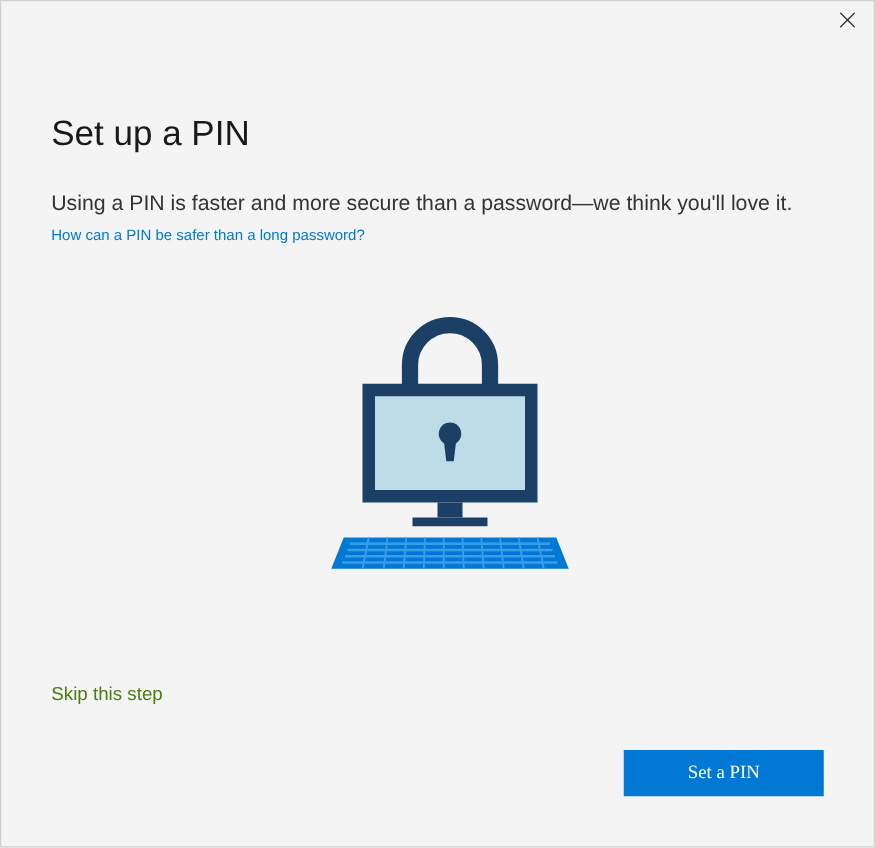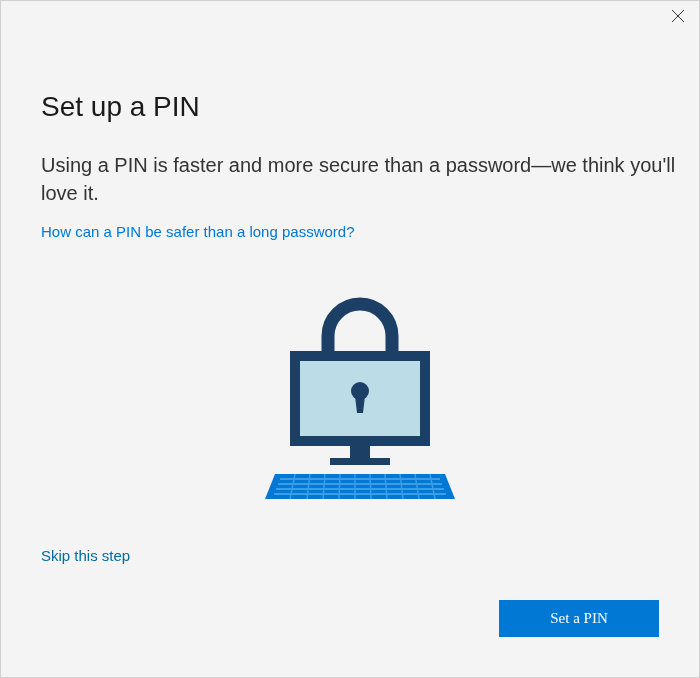--- a/index.html
+++ b/index.html
@@ -33,42 +33,42 @@
     .content {
       padding: 60px 20px 0 40px;
     }
     .heading {
       font-size: 28px;
       font-weight: 400;
       color: #1a1a1a;
       margin-bottom: 28px;
     }
     .description {
-      font-size: 20px;
+      font-size: 17px;
       color: #333;
       line-height: 1.4;
     }
     .help-link {
-      font-size: 15px;
+      font-size: 12px;
       color: #0078d4;
       cursor: pointer;
       display: inline-block;
-      margin-top: 16px;
+      margin-top: 6px;
     }
     .illustration {
       display: flex;
       justify-content: center;
       margin-top: 50px;
     }
     .skip-link {
       position: absolute;
       left: 40px;
       bottom: 113px;
       font-size: 15px;
-      color: #0369a1;
+      color: #4d7c0f;
       cursor: pointer;
     }
     .primary-button {
       position: absolute;
       right: 40px;
       bottom: 40px;
       background: #0078d4;
       color: #ffffff;
       border: none;
       font-size: 15px;

